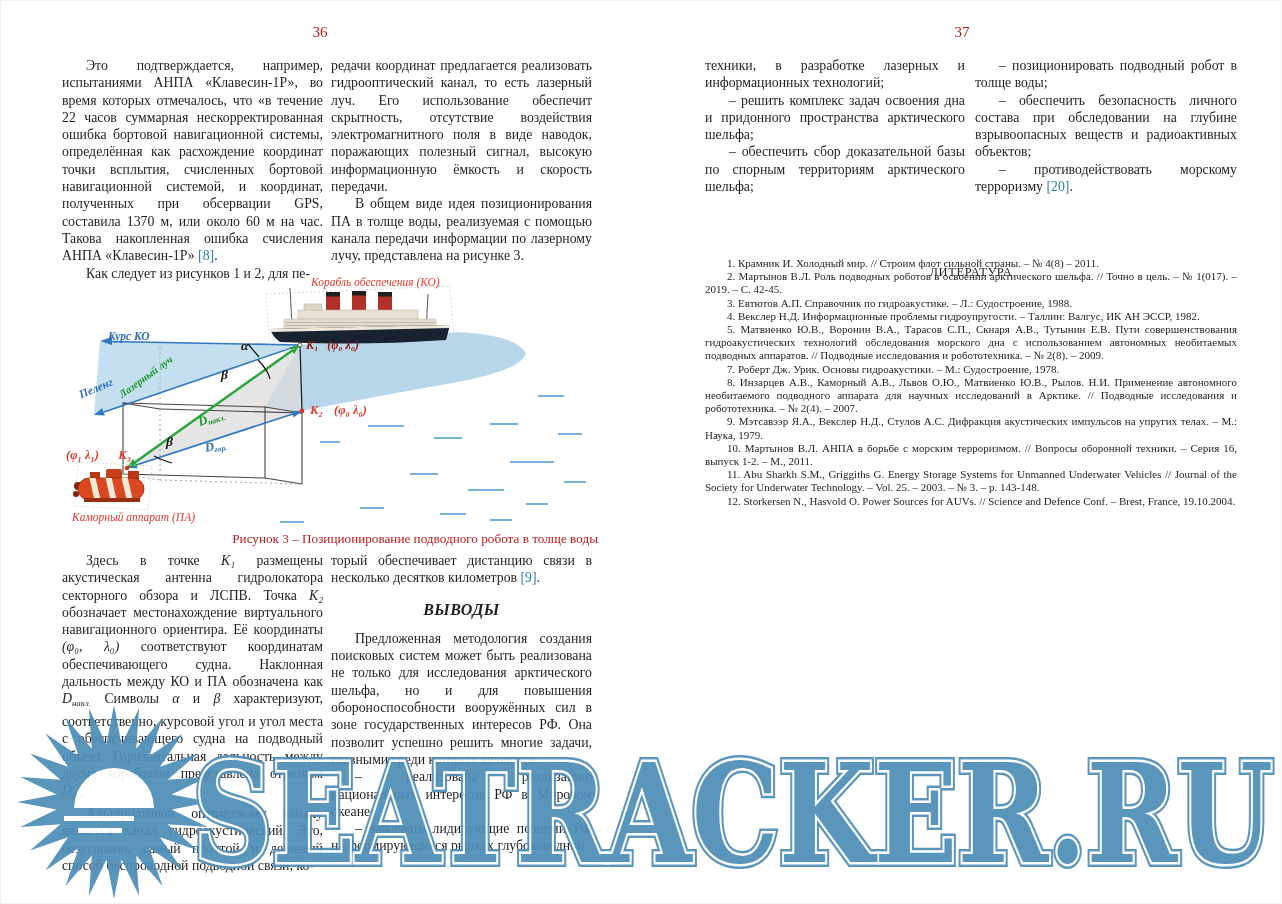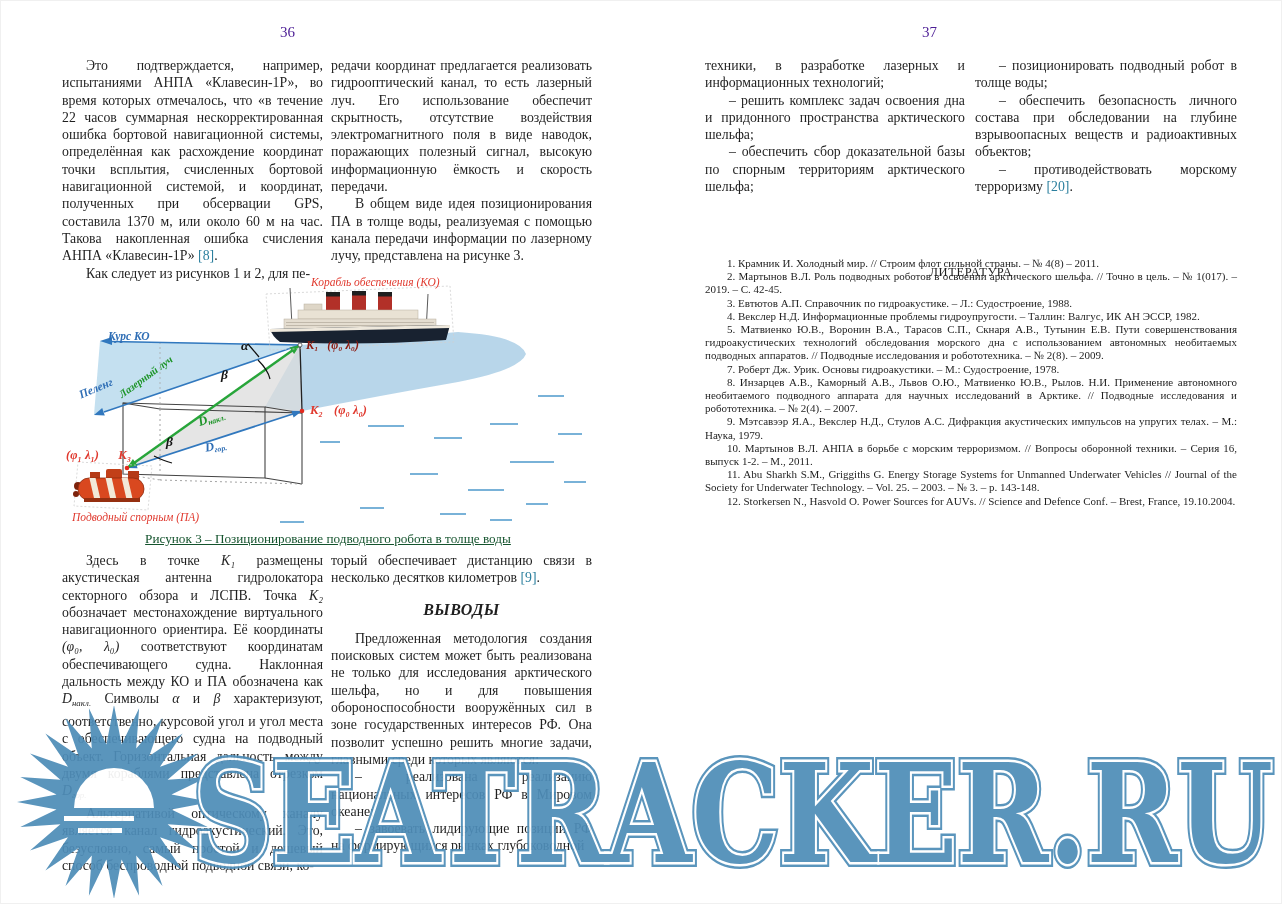--- a/index.html
+++ b/index.html
@@ -1,35 +1,35 @@
 <!DOCTYPE html>
 <html lang="ru"><head>
 <meta charset="utf-8">
 <style>
   html,body{margin:0;padding:0;background:#ffffff;}
   .spread{position:relative;width:1282px;height:904px;background:#ffffff;overflow:hidden;
           font-family:"Liberation Serif",serif;color:#1f1f1f;box-shadow:inset 0 0 0 1px #f0f0f0;}
-  .pagenum{position:absolute;top:24px;width:80px;text-align:left;font-size:15px;color:#4c1d95;}
+  .pagenum{position:absolute;top:24px;width:80px;text-align:center;font-size:15px;color:#b91c1c;}
   .txt{position:absolute;font-size:13.8px;line-height:17.3px;text-align:justify;}
   .txt p{margin:0;}
   .ind{text-indent:24px;}
   .seg-i{font-style:italic;}
   .seg-sub{font-style:italic;font-size:64%;vertical-align:-20%;}
   .seg-cite{color:#2b7f9e;}
   .conclusions{margin:14px 0 12px 0;text-align:center;font-size:16px;font-weight:bold;font-style:italic;letter-spacing:.5px;text-indent:0;}
   .lit-head{position:absolute;left:705px;top:235px;width:532px;text-align:center;font-size:12.5px;letter-spacing:.6px;margin-top:30px;}
   .refs{position:absolute;left:705px;top:257px;width:532px;font-size:11px;line-height:13.2px;text-align:justify;}
   .refs p{margin:0;text-indent:22px;}
   .figure{position:absolute;left:58px;top:278px;width:540px;height:268px;}
   .figure svg{position:absolute;left:0;top:0;}
   .flab{position:absolute;font-family:"Liberation Serif",serif;font-style:italic;white-space:nowrap;}
   .red{color:#e03a2f;} .dred{color:#8d1a10;} .blue{color:#2f6eb5;} .green{color:#1d9428;} .blk{color:#151515;}
   .bold{font-weight:bold;}
   .dsub{font-size:62%;vertical-align:-22%;}
-  .caption{position:absolute;left:58px;top:531px;width:540px;text-align:center;font-size:13.2px;color:#14532d;text-decoration:underline;}
+  .caption{position:absolute;left:58px;top:531px;width:540px;text-align:right;font-size:13.2px;color:#b91c1c;}
   .watermark{position:absolute;left:0;top:0;width:1282px;height:904px;pointer-events:none;z-index:5;opacity:.93;}
   .wm-star{position:absolute;left:16px;top:706px;}
   .wm-textsvg{position:absolute;left:185px;top:742px;}
   .wm-stroke-outer{stroke:#4e8db8;stroke-width:10;fill:none;}
   .wm-stroke-inner{stroke:#ffffff;stroke-width:5;fill:none;}
   .wm-fill{fill:#4e8db8;}
   .wm-text{font-family:"DejaVu Serif",serif;font-weight:bold;font-size:136px;}
 </style>
 </head>
 <body>
@@ -180,21 +180,21 @@
         <span>(φ₁ λ₁)</span>
         <span style="margin-left:16px;">К₃</span>
       </div>
       <div class="flab green bold" style="left:62px;top:112px;font-size:10.5px;transform:rotate(-36deg);transform-origin:left center;">Лазерный луч</div>
       <div class="flab green bold" style="left:140px;top:133px;font-size:12.5px;transform:rotate(-18deg);">
         <span>D</span><span class="dsub">накл.</span>
       </div>
       <div class="flab blue bold" style="left:147px;top:161px;font-size:12.5px;transform:rotate(-10deg);">
         <span>D</span><span class="dsub">гор.</span>
       </div>
-      <div class="flab red" style="left:14px;top:233px;font-size:11.5px;">Подводный спорным (ПА)</div>
+      <div class="flab red" style="left:14px;top:233px;font-size:11.5px;">Каморный аппарат (ПА)</div>
     </div>
 
     <div class="caption">Рисунок 3 – Позиционирование подводного робота в толще воды</div>
 
     <div class="txt" style="left:62px;top:552px;width:261px;">
       <p class="ind"><span>Здесь в точке </span><span class="seg-i">K₁</span><span> размещены акустическая антенна гидролокатора секторного обзора и ЛСПВ. Точка </span><span class="seg-i">K₂</span><span> обозначает местонахождение виртуального навигационного ориентира. Её координаты </span><span class="seg-i">(φ₀, λ₀)</span><span> соответствуют координатам обеспечивающего судна. Наклонная дальность между КО и ПА обозначена как </span><span class="seg-i">D</span><span class="seg-sub">накл.</span><span> Символы </span><span class="seg-i">α</span><span> и </span><span class="seg-i">β</span><span> характеризуют, соответственно, курсовой угол и угол места с обеспечивающего судна на подводный объект. Горизонтальная дальность между двумя кораблями представлена отрезком </span><span class="seg-i">D</span><span class="seg-sub">гор.</span></p>
       <p class="ind">Альтернативой оптическому каналу является канал гидроакустический. Это, безусловно, самый простой и дешевый способ беспроводной подводной связи, ко-</p>
     </div>
 
     <div class="txt" style="left:331px;top:552px;width:261px;">

